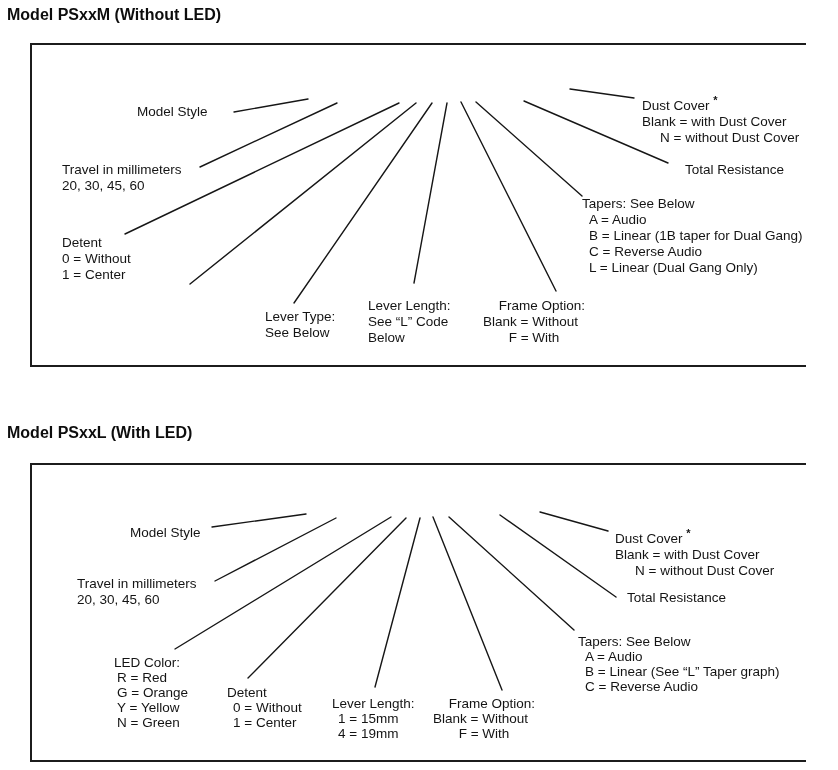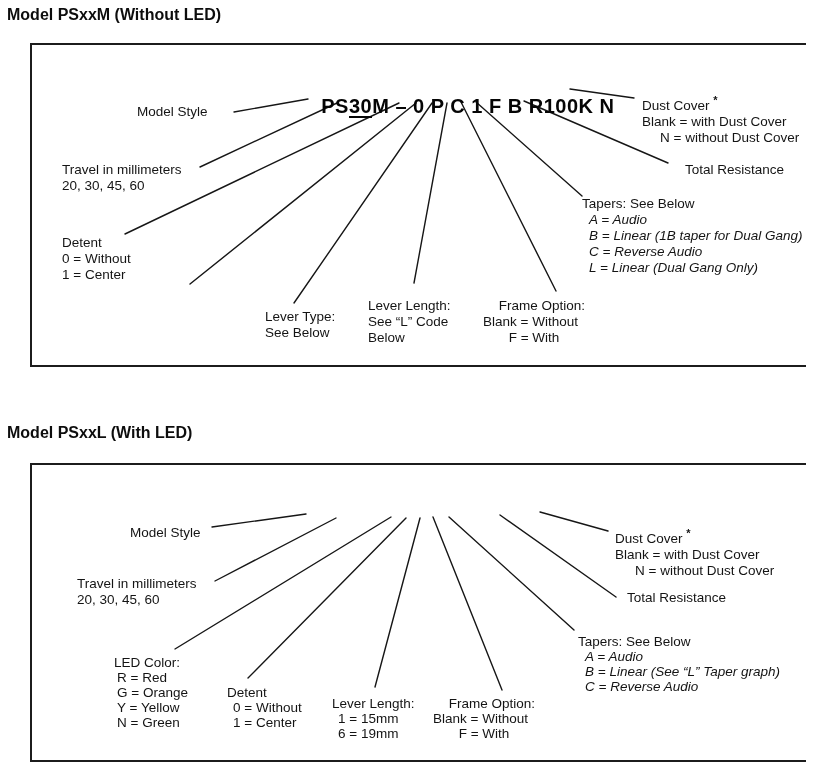--- a/index.html
+++ b/index.html
@@ -9,21 +9,21 @@
   .box{position:absolute;border:2px solid #1c1c1c;background:transparent;}
   .box1{left:30px;top:43px;width:795px;height:320px;}
   .box2{left:30px;top:463px;width:795px;height:295px;}
   .leaders{position:absolute;left:0;top:0;width:838px;height:770px;pointer-events:none;}
   .leaders line{stroke:#161616;stroke-width:1.4;stroke-linecap:round;}
   .pn{position:absolute;font-size:20px;font-weight:bold;letter-spacing:.5px;line-height:20px;
       white-space:pre;color:#050505;}
   .pn .u{display:inline-block;border-bottom:2px solid #050505;line-height:20px;}
   .lbl{position:absolute;font-size:13.5px;line-height:16px;white-space:nowrap;color:#141414;}
   .lh15{line-height:15px;}
-  .pad3{padding-left:3px;}  .pad6{padding-left:6px;}  .pad7{padding-left:7px;font-style:italic;}
+  .pad3{padding-left:3px;}  .pad6{padding-left:6px;}  .pad7{padding-left:7px;}
   .pad18{padding-left:18px;} .pad20{padding-left:20px;} .pad4{padding-left:4px;text-align:right;}
   .ctr{text-align:center;}
   .fo{width:102px;}
   sup{font-size:11px;font-weight:bold;}
 </style>
 </head>
 <body>
 
 <div class="page">
 
@@ -50,23 +50,20 @@
     <line x1="215" y1="581" x2="336" y2="518"></line>
     <line x1="175" y1="649" x2="391" y2="517"></line>
     <line x1="248" y1="678" x2="406" y2="518"></line>
     <line x1="375" y1="687" x2="420" y2="518"></line>
     <line x1="502" y1="690" x2="433" y2="517"></line>
     <line x1="574" y1="630" x2="449" y2="517"></line>
     <line x1="616" y1="597" x2="500" y2="515"></line>
     <line x1="608" y1="531" x2="540" y2="512"></line>
   </svg>
 
-  <div class="pn" style="left:297px;top:76px;">
-    <span>PS</span><span class="u">30</span><span>M – 0 P C 1 F B R100K N</span>
-  </div>
 
   <div class="lbl" style="left:137px;top:104px;">Model Style</div>
 
   <div class="lbl" style="left:62px;top:162px;">
     <div>Travel in millimeters</div>
     <div>20, 30, 45, 60</div>
   </div>
 
   <div class="lbl" style="left:62px;top:235px;">
     <div>Detent</div>
@@ -126,21 +123,21 @@
 
   <div class="lbl lh15" style="left:227px;top:685px;">
     <div>Detent</div>
     <div class="pad6">0 = Without</div>
     <div class="pad6">1 = Center</div>
   </div>
 
   <div class="lbl lh15" style="left:332px;top:696px;">
     <div>Lever Length:</div>
     <div class="pad6">1 = 15mm</div>
-    <div class="pad6">6 = 19mm</div>
+    <div class="pad6">4 = 19mm</div>
   </div>
 
   <div class="lbl lh15 fo" style="left:433px;top:696px;">
     <div class="pad4">Frame Option:</div>
     <div>Blank = Without</div>
     <div class="ctr">F = With</div>
   </div>
 
   <div class="lbl" style="left:615px;top:525px;">
     <div><span>Dust Cover</span> <sup>*</sup></div>

